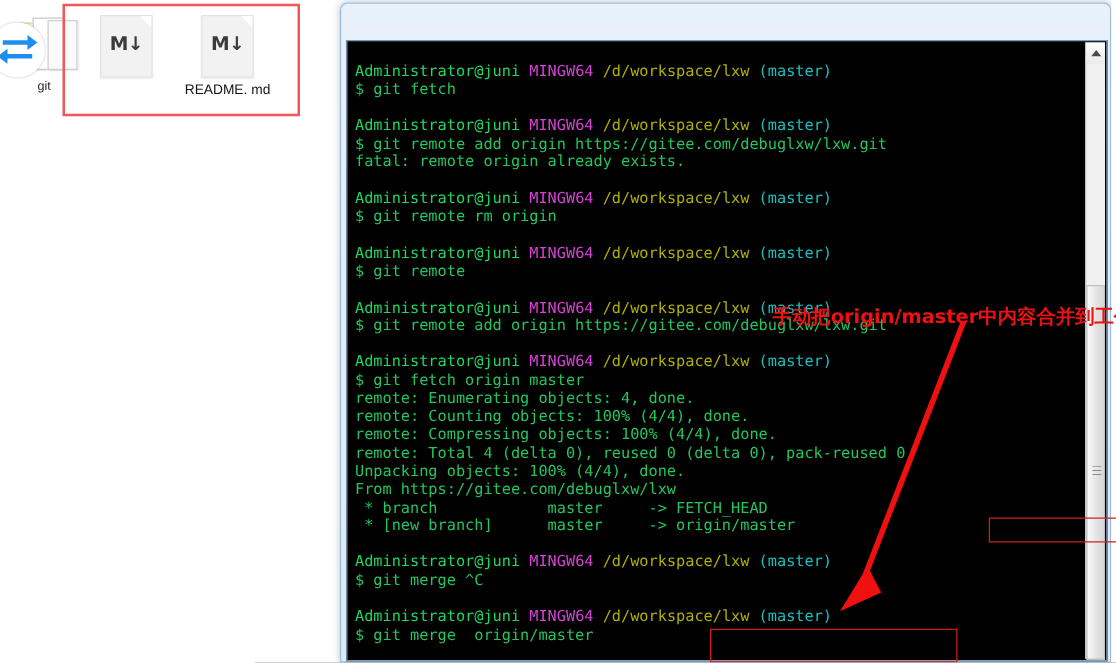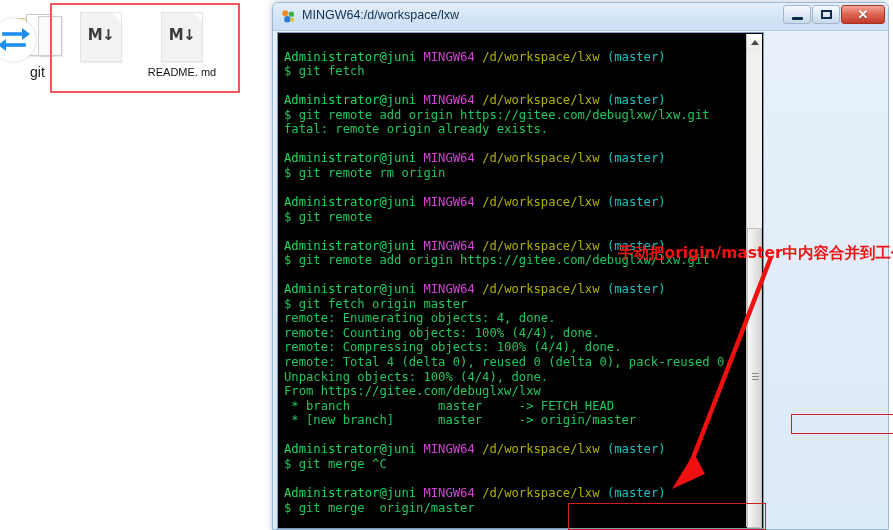--- a/index.html
+++ b/index.html
@@ -60,21 +60,21 @@
     left: 24px; top: 2px;
     width: 22px; height: 38px;
     background: #fbfbfb;
     border: 1px solid #cfcfcf;
     box-shadow: 1px 1px 1px rgba(0,0,0,0.08);
   }
   #git-folder .folder-label {
     position: absolute;
     left: 22px;
     top: 52px;
-    font-size: 14px;
+    font-size: 10px;
     color: #1a1a1a;
     white-space: nowrap;
   }
   #sync-badge {
     position: absolute;
     left: -8px;
     top: 18px;
     width: 44px;
     height: 44px;
     border-radius: 50%;
@@ -213,21 +213,21 @@
     font-weight: bold;
     line-height: 13px;
     text-shadow: 0 1px 1px rgba(0,0,0,0.45);
   }
 
   
   #console-area {
     position: absolute;
     left: 4px;
     top: 29px;
-    width: 487px;
+    width: 609px;
     height: 497px;
     background: #000000;
     border: 1px solid #7c9cbd;
     box-sizing: border-box;
     overflow: hidden;
   }
   #console-text {
     position: absolute;
     left: 6px;
     top: 2px;
@@ -377,43 +377,20 @@
       <div class="corner"></div>
       <div class="md-glyph">M↓</div>
     </div>
     <div class="file-label">README.
 md</div>
   </div>
 </div>
 
 <div id="terminal-window">
 
-  <div id="titlebar">
-    <div id="titlebar-icon">
-      <svg width="15" height="15" viewBox="0 0 15 15">
-        <circle cx="4.3" cy="4.3" r="3.1" fill="#f28b28"></circle>
-        <circle cx="10.4" cy="5.2" r="2.6" fill="#3fae49"></circle>
-        <circle cx="6.4" cy="10.3" r="3.2" fill="#2a7fd4"></circle>
-        <circle cx="11.2" cy="10.8" r="2.1" fill="#e8c020"></circle>
-      </svg>
-    </div>
-    <div id="window-title">MINGW64:/d/workspace/lxw</div>
-
-    <div id="window-controls">
-      <div class="winbtn">
-        <div class="min-glyph"></div>
-      </div>
-      <div class="winbtn">
-        <div class="max-glyph"></div>
-      </div>
-      <div class="winbtn close">
-        <div class="close-glyph">✕</div>
-      </div>
-    </div>
-  </div>
 
   <div id="console-area">
     <div id="console-text"><div class="ln">&nbsp;</div><div class="ln"><span class="c-user">Administrator@juni</span> <span class="c-host">MINGW64</span> <span class="c-path">/d/workspace/lxw</span> <span class="c-branch">(master)</span></div><div class="ln"><span class="c-out">$ git fetch</span></div><div class="ln">&nbsp;</div><div class="ln"><span class="c-user">Administrator@juni</span> <span class="c-host">MINGW64</span> <span class="c-path">/d/workspace/lxw</span> <span class="c-branch">(master)</span></div><div class="ln"><span class="c-out">$ git remote add origin https://gitee.com/debuglxw/lxw.git</span></div><div class="ln"><span class="c-out">fatal: remote origin already exists.</span></div><div class="ln">&nbsp;</div><div class="ln"><span class="c-user">Administrator@juni</span> <span class="c-host">MINGW64</span> <span class="c-path">/d/workspace/lxw</span> <span class="c-branch">(master)</span></div><div class="ln"><span class="c-out">$ git remote rm origin</span></div><div class="ln">&nbsp;</div><div class="ln"><span class="c-user">Administrator@juni</span> <span class="c-host">MINGW64</span> <span class="c-path">/d/workspace/lxw</span> <span class="c-branch">(master)</span></div><div class="ln"><span class="c-out">$ git remote</span></div><div class="ln">&nbsp;</div><div class="ln"><span class="c-user">Administrator@juni</span> <span class="c-host">MINGW64</span> <span class="c-path">/d/workspace/lxw</span> <span class="c-branch">(master)</span></div><div class="ln"><span class="c-out">$ git remote add origin https://gitee.com/debuglxw/lxw.git</span></div><div class="ln">&nbsp;</div><div class="ln"><span class="c-user">Administrator@juni</span> <span class="c-host">MINGW64</span> <span class="c-path">/d/workspace/lxw</span> <span class="c-branch">(master)</span></div><div class="ln"><span class="c-out">$ git fetch origin master</span></div><div class="ln"><span class="c-out">remote: Enumerating objects: 4, done.</span></div><div class="ln"><span class="c-out">remote: Counting objects: 100% (4/4), done.</span></div><div class="ln"><span class="c-out">remote: Compressing objects: 100% (4/4), done.</span></div><div class="ln"><span class="c-out">remote: Total 4 (delta 0), reused 0 (delta 0), pack-reused 0</span></div><div class="ln"><span class="c-out">Unpacking objects: 100% (4/4), done.</span></div><div class="ln"><span class="c-out">From https://gitee.com/debuglxw/lxw</span></div><div class="ln"><span class="c-out"> * branch            master     -&gt; FETCH_HEAD</span></div><div class="ln"><span class="c-out"> * [new branch]      master     -&gt; origin/master</span></div><div class="ln">&nbsp;</div><div class="ln"><span class="c-user">Administrator@juni</span> <span class="c-host">MINGW64</span> <span class="c-path">/d/workspace/lxw</span> <span class="c-branch">(master)</span></div><div class="ln"><span class="c-out">$ git merge ^C</span></div><div class="ln">&nbsp;</div><div class="ln"><span class="c-user">Administrator@juni</span> <span class="c-host">MINGW64</span> <span class="c-path">/d/workspace/lxw</span> <span class="c-branch">(master)</span></div><div class="ln"><span class="c-out">$ git merge  origin/master</span></div></div>
 
     <div id="console-scrollbar">
       <div id="sb-up">
         <div class="tri"></div>
       </div>
       <div id="sb-thumb">
         <div class="grip"></div>

